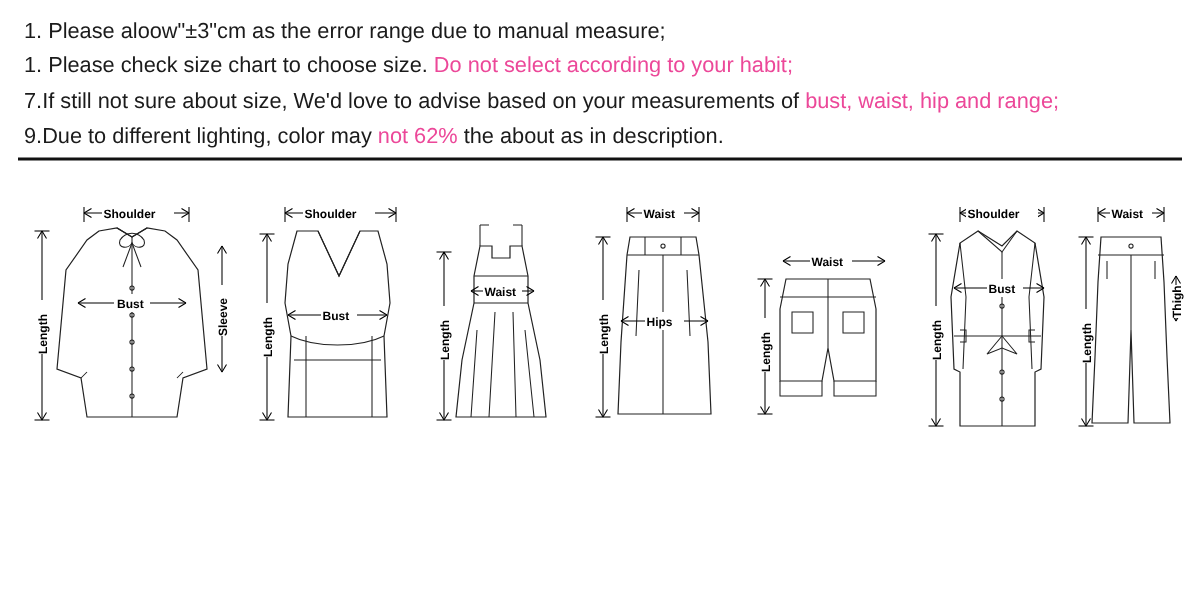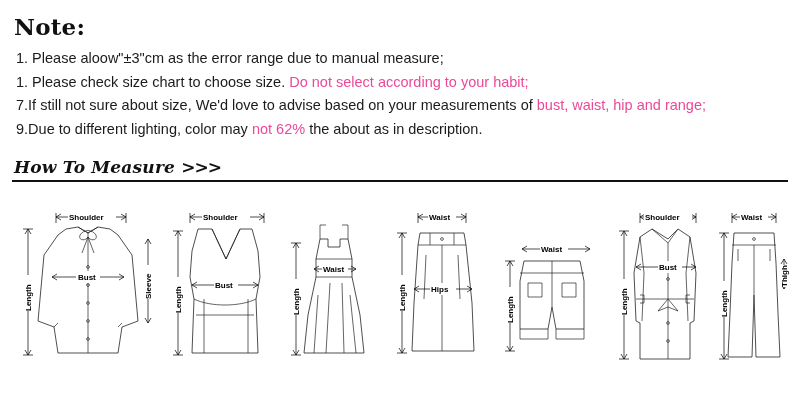--- a/index.html
+++ b/index.html
@@ -100,41 +100,36 @@
     stroke: #222;
     stroke-width: 0.7;
     fill: none;
   }
 </style>
 </head>
 <body>
 
 <div class="page">
 
-  <div class="note-title">Note:</div>
 
   <div class="note-lines">
     <div class="note-line">
       <span>1. Please aloow"±3"cm as the error range due to manual measure;</span>
     </div>
     <div class="note-line">
       <span>1. Please check size chart to choose size. </span><span class="red">Do not select according to your habit;</span>
     </div>
     <div class="note-line">
       <span>7.If still not sure about size, We'd love to advise based on your measurements of </span><span class="red">bust, waist, hip and range;</span>
     </div>
     <div class="note-line">
       <span>9.Due to different lighting, color may </span><span class="red">not 62% </span><span>the about as in description.</span>
     </div>
   </div>
 
-  <div class="how-title">
-    <span>How To Measure</span>
-    <span class="arrows">&gt;&gt;&gt;</span>
-  </div>
 
   <div class="rule"></div>
 
   <div class="figures">
 
     <div class="fig" style="left:0px; width:148px;">
       <svg width="148" height="162" viewBox="0 0 148 162">
 
         <g>
           <line class="ln" x1="42" y1="14" x2="112" y2="14"></line>

